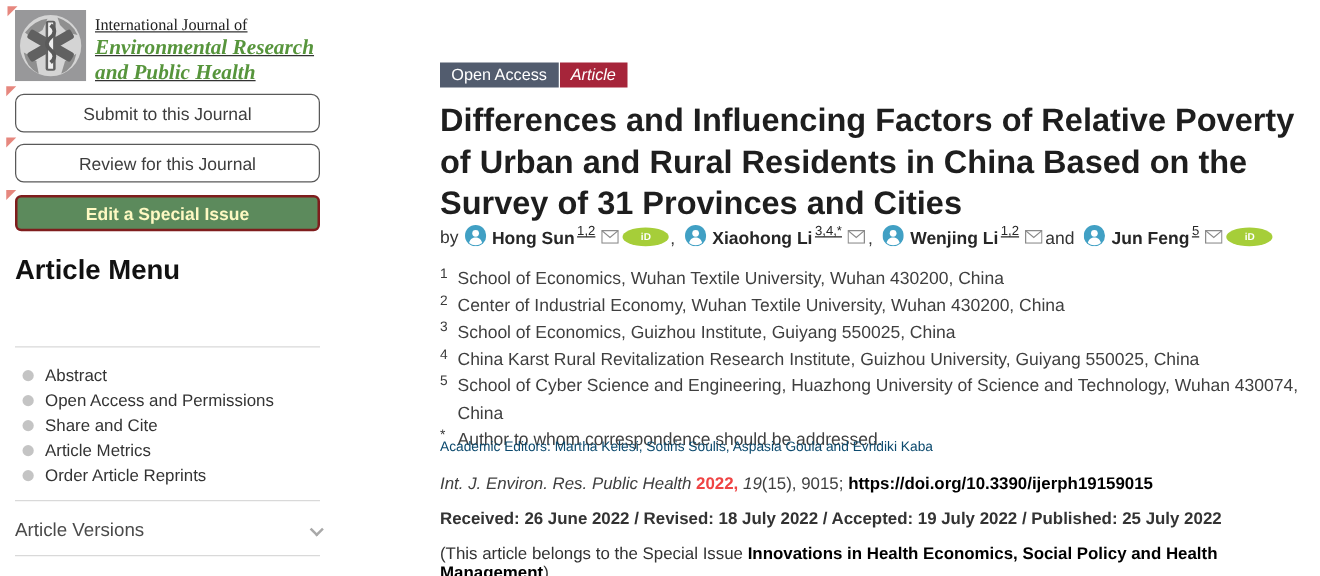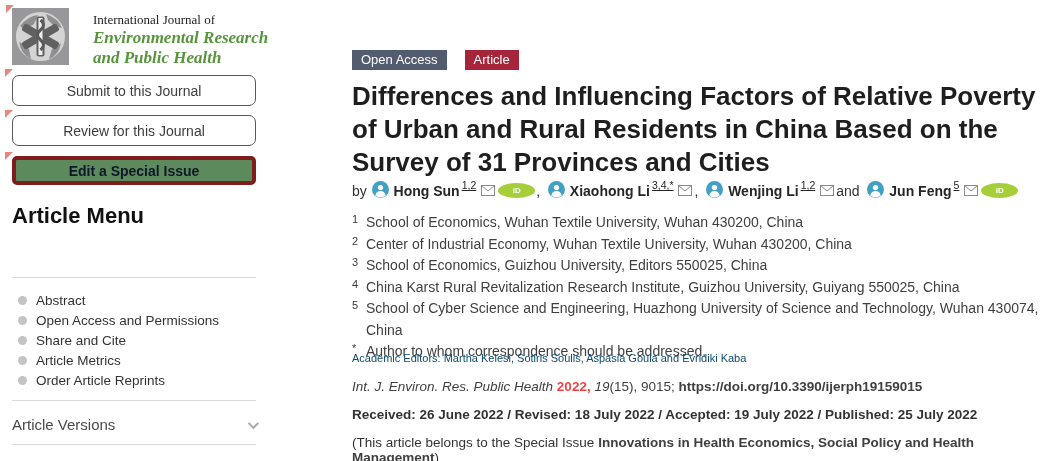--- a/index.html
+++ b/index.html
@@ -4,73 +4,73 @@
 <style>
   * { margin:0; padding:0; box-sizing:border-box; }
   html,body { background:#fff; }
   .page {
     position:relative; width:1056px; height:461px; overflow:hidden;
     font-family:"Liberation Sans", sans-serif; color:#333; background:#fff;
   }
   
   .logo-row { position:absolute; left:12px; top:8px; display:flex; align-items:flex-start; }
   .logo-icon { width:57px; height:57px; flex:0 0 auto; }
-  .logo-text { margin-left:24px; padding-top:4px; }
+  .logo-text { margin-left:7px; padding-top:4px;text-decoration:underline; }
   .logo-line1 { font-family:"Liberation Serif", serif; font-size:13px; color:#222; }
   .logo-line2 { font-family:"Liberation Serif", serif; font-size:17px; font-weight:bold; font-style:italic; color:#57953C; line-height:1.18; }
   .corner-marker { position:absolute; width:0; height:0;
     border-top:8px solid rgba(214,55,40,.6); border-right:8px solid transparent; }
   .side-btn {
     position:absolute; left:12px; width:244px; height:31px;
     display:flex; align-items:center; justify-content:center;
     background:#fff; border:1px solid #595959; border-radius:7px;
     font-size:14px; color:#3d3d3d; cursor:pointer;
   }
   .side-btn.green {
-    background:#5C8A5C; border:4px solid #7f1d1d; border-radius:5px;
-    color:#0f172a; font-weight:bold; height:29px;
+    background:#5C8A5C; border:2px solid #7f1d1d; border-radius:5px;
+    color:#fef9c3; font-weight:bold; height:29px;
   }
   .menu-title { position:absolute; left:12px; top:203px; font-size:22px; font-weight:bold; color:#111; }
   .section-header { position:absolute; left:12px; width:244px; display:flex; align-items:center; justify-content:space-between; cursor:pointer; }
   .section-header .hdr-bold { font-size:15px; font-weight:bold; color:#333; }
   .section-header .hdr-plain { font-size:15px; color:#4a4a4a; }
   .chev { width:8px; height:8px; display:inline-block; }
   .chev-up { border-left:2px solid #555; border-top:2px solid #555; transform:rotate(45deg) translateY(2px); }
   .chev-down { border-right:2px solid #a9a9a9; border-bottom:2px solid #a9a9a9; transform:rotate(45deg) translateY(-2px); }
   .divider { position:absolute; left:12px; width:244px; border-top:1px solid #d9d9d9; }
   .menu-list { position:absolute; left:18px; top:290px; }
   .menu-item { display:flex; align-items:center; height:20px; cursor:pointer; }
   .bullet { width:9px; height:9px; border-radius:50%; background:#c4c4c4; margin-right:9px; flex:0 0 auto; }
   .menu-item span.lbl { font-size:13.5px; color:#333; }
   
-  .badges { position:absolute; left:352px; top:50px; display:flex; gap:18px; }
+  .badges { position:absolute; left:352px; top:50px; display:flex; gap:1px; }
   .badge { color:#fff; font-size:13px; padding:2px 9px 3px; }
   .badge.oa { background:#525C6E; }
-  .badge.art { background:#A6253A; }
+  .badge.art { background:#A6253A;font-style:italic; }
   .title { position:absolute; left:352px; top:80px; width:700px; font-size:26px; font-weight:bold; color:#1e1e1e; line-height:1.26; letter-spacing:0; }
   .authors { position:absolute; left:352px; top:180px; width:700px; font-size:14px; color:#333; }
   .author { white-space:nowrap; }
   .author-name { font-weight:bold; color:#262626; cursor:pointer; }
   .author-sup { font-size:10.5px; position:relative; top:-1px; color:#262626; margin-left:2px;text-decoration:underline; }
   .icon-inline { display:inline-block; vertical-align:middle; margin:0 1px; position:relative; top:-1px; }
   .orcid {
     display:inline-flex; width:37px; height:15px; border-radius:50%;
     background:#A6CE39; color:#fff; font-size:8px; font-weight:bold;
     align-items:center; justify-content:center; vertical-align:middle; margin-left:2px; top:-1px; position:relative; cursor:pointer;
   }
   .sep { margin:0 3px 0 1px; }
   .affils { position:absolute; left:352px; top:212px; width:700px; }
   .affil-row { display:flex; line-height:21.5px; }
   .affil-marker { width:14px; flex:0 0 auto; font-size:11px; color:#3a3a3a; position:relative; top:-3px; }
   .affil-text { font-size:14px; color:#3f3f3f; }
   .editors { position:absolute; left:352px; top:352px; font-size:11px; color:#0c4a6e; }
   .citation { position:absolute; left:352px; top:379px; font-size:13.5px; color:#3f3f3f; }
   .citation .it { font-style:italic; }
   .citation .bold { font-weight:bold; color:#ef4444; }
-  a.blue-link { color:#404040; font-weight:bold; text-decoration:none; cursor:pointer; }
+  a.blue-link { color:#000000; font-weight:bold; text-decoration:none; cursor:pointer; }
   .history { position:absolute; left:352px; top:407px; font-size:13.5px; font-weight:bold; color:#333; }
   .special-issue { position:absolute; left:352px; top:435px; font-size:13.5px; color:#333; }
   .special-issue a { font-weight:600; }
 </style>
 </head>
 <body>
 
 <div class="page">
 
   <div class="corner-marker" style="left:6px; top:5px;"></div>
@@ -204,21 +204,21 @@
     <div class="affil-row">
       <span class="affil-marker">1</span>
       <span class="affil-text">School of Economics, Wuhan Textile University, Wuhan 430200, China</span>
     </div>
     <div class="affil-row">
       <span class="affil-marker">2</span>
       <span class="affil-text">Center of Industrial Economy, Wuhan Textile University, Wuhan 430200, China</span>
     </div>
     <div class="affil-row">
       <span class="affil-marker">3</span>
-      <span class="affil-text">School of Economics, Guizhou University, Editors 550025, China</span>
+      <span class="affil-text">School of Economics, Guizhou Institute, Guiyang 550025, China</span>
     </div>
     <div class="affil-row">
       <span class="affil-marker">4</span>
       <span class="affil-text">China Karst Rural Revitalization Research Institute, Guizhou University, Guiyang 550025, China</span>
     </div>
     <div class="affil-row">
       <span class="affil-marker">5</span>
       <span class="affil-text">School of Cyber Science and Engineering, Huazhong University of Science and Technology, Wuhan 430074, China</span>
     </div>
     <div class="affil-row">

